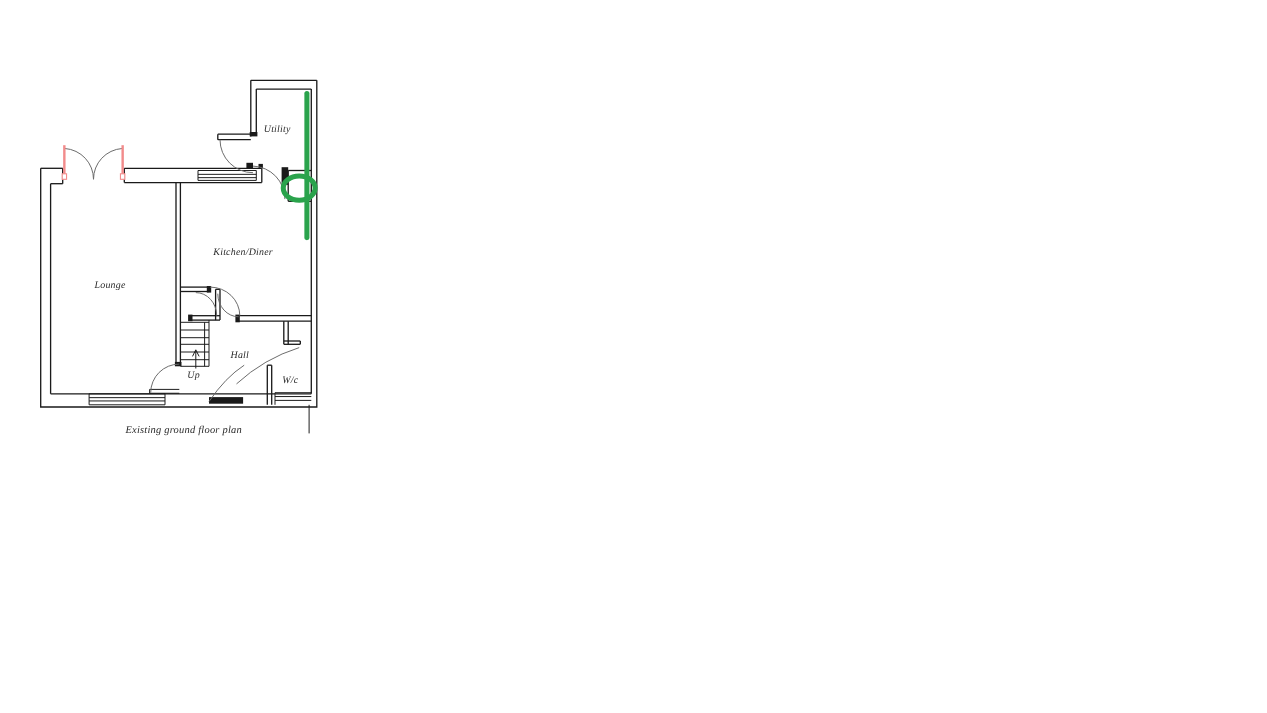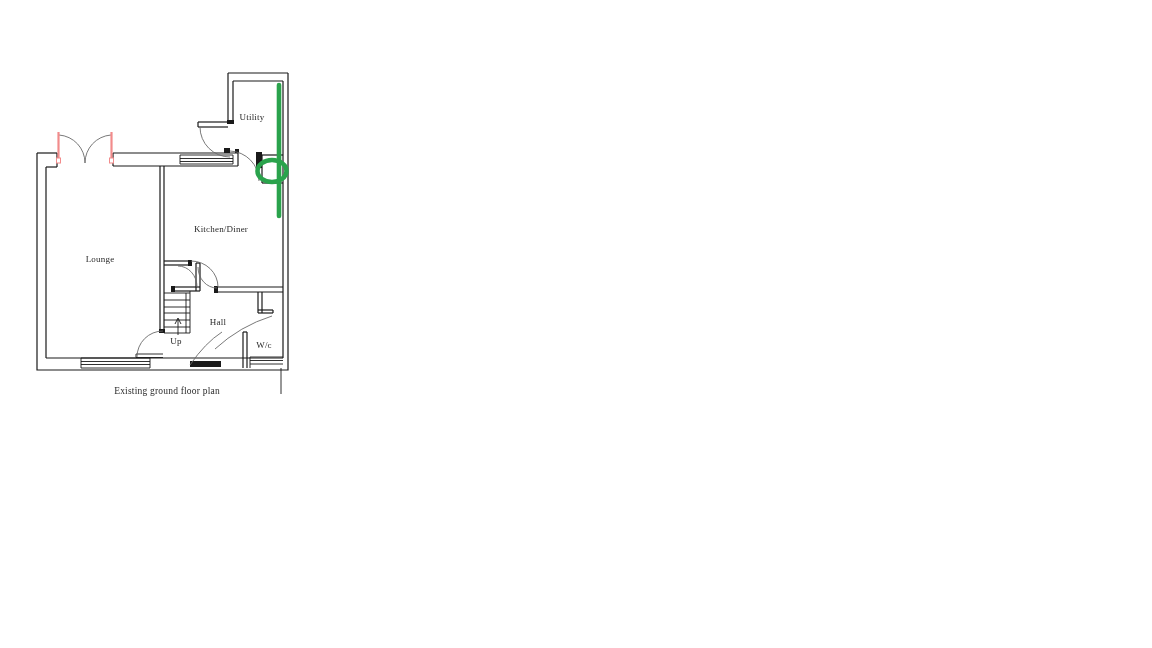--- a/index.html
+++ b/index.html
@@ -4,21 +4,21 @@
 <style>
   :root{
     --bg:#ffffff; --wall:#1a1a1a; --arc:#6a6a6a; --red:#f28b8b; --green:#2aa34c; --text:#2a2a2a;
   }
   html,body{margin:0;padding:0;}
   body{
     width:1152px;height:648px;background:var(--bg);
     font-family:"Liberation Serif","DejaVu Serif",serif;
     overflow:hidden;
   }
-  .canvas{position:relative;width:951px;height:648px;background:var(--bg);}
+  .canvas{position:relative;width:951px;height:648px;background:var(--bg);font-style:italic;}
   svg{display:block;}
   .wall path, .wall rect.o{stroke:var(--wall);stroke-width:1.2;fill:none;}
   .wall rect.solid{fill:var(--wall);stroke:none;}
   .thin path{stroke:var(--wall);stroke-width:0.9;fill:none;}
   .arcs path{stroke:var(--arc);stroke-width:0.9;fill:none;}
   .red-door path{stroke:var(--red);stroke-width:2.2;fill:none;}
   .red-door rect{stroke:var(--red);stroke-width:1;fill:#ffffff;}
   .green-mark line{stroke:var(--green);stroke-width:4.6;stroke-linecap:round;}
   .green-mark ellipse{stroke:var(--green);stroke-width:4.6;fill:none;}
   text{fill:var(--text);font-size:9px;letter-spacing:0.2px;}

